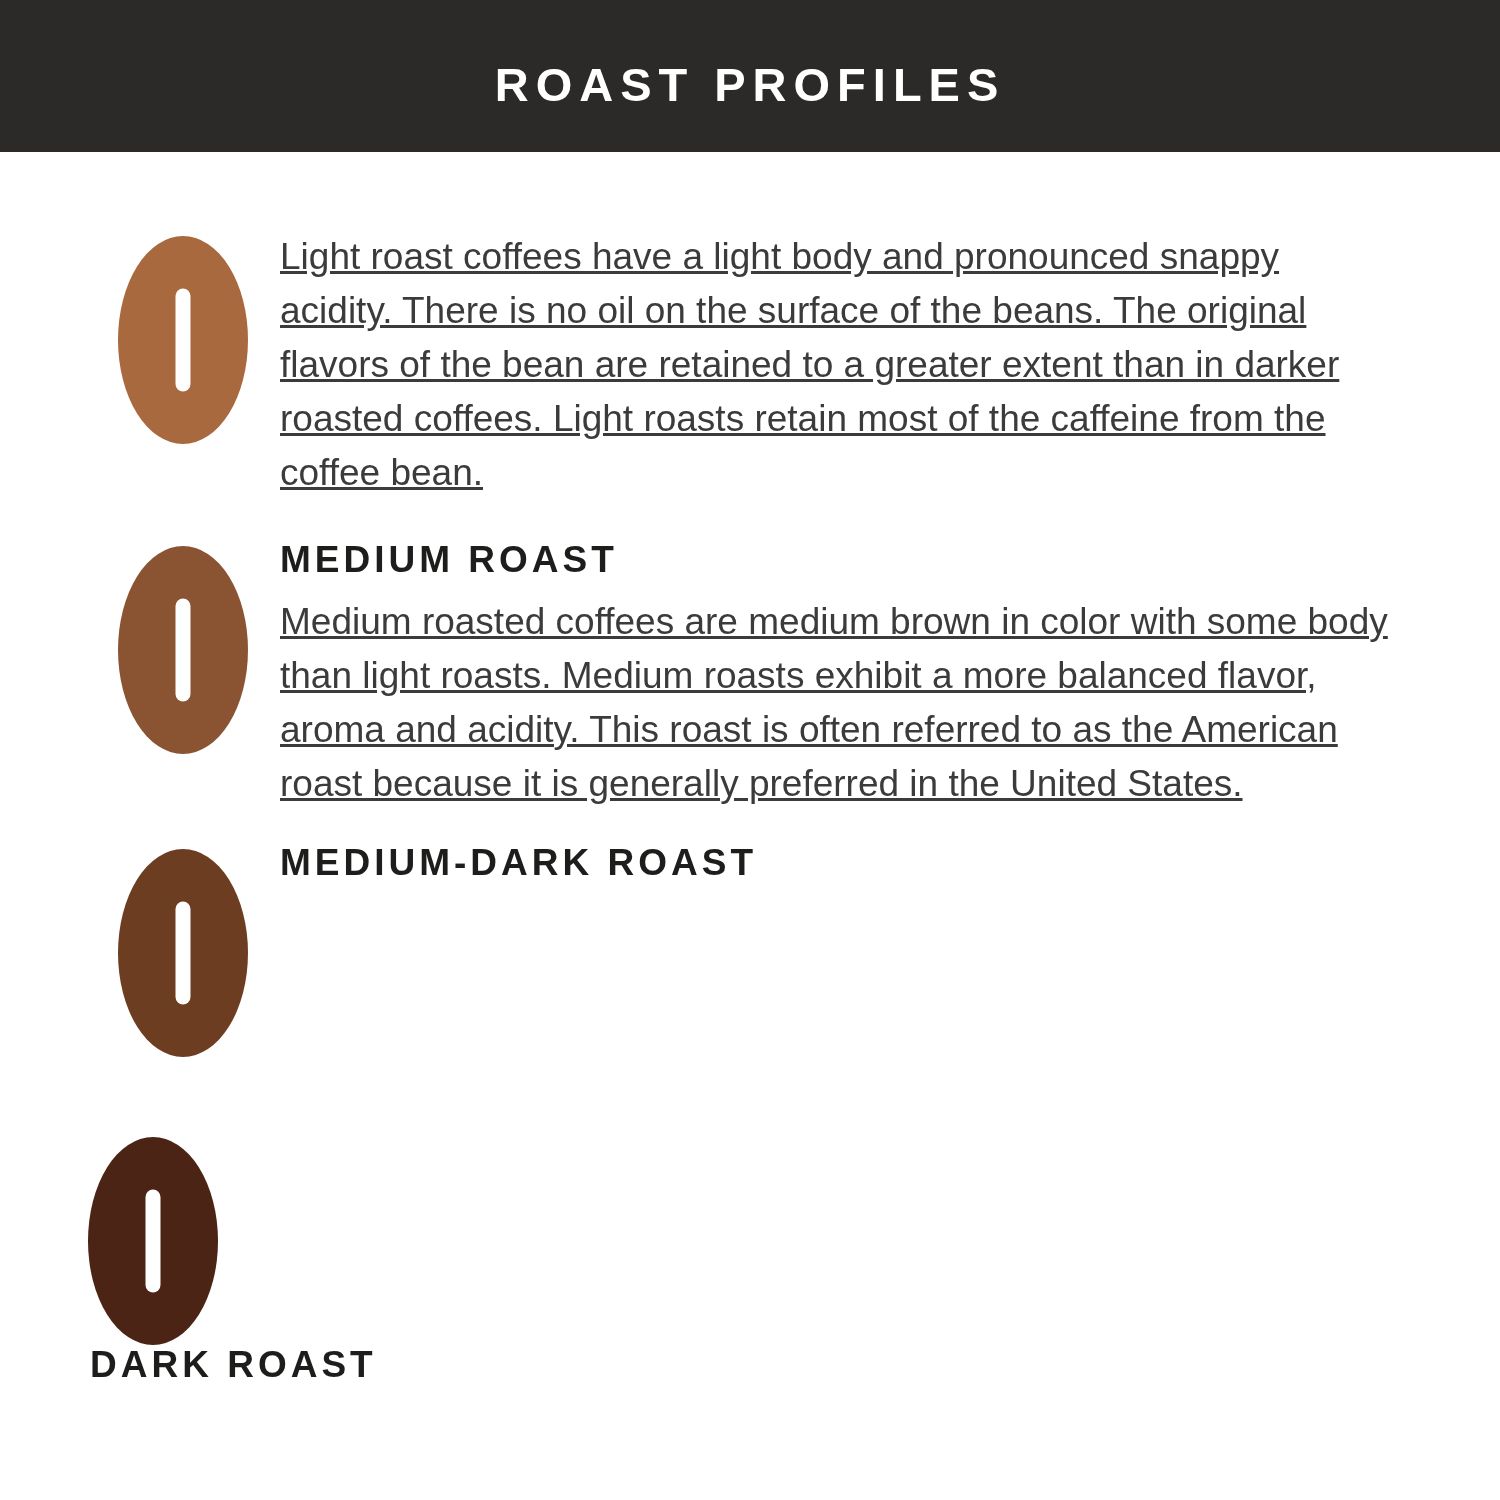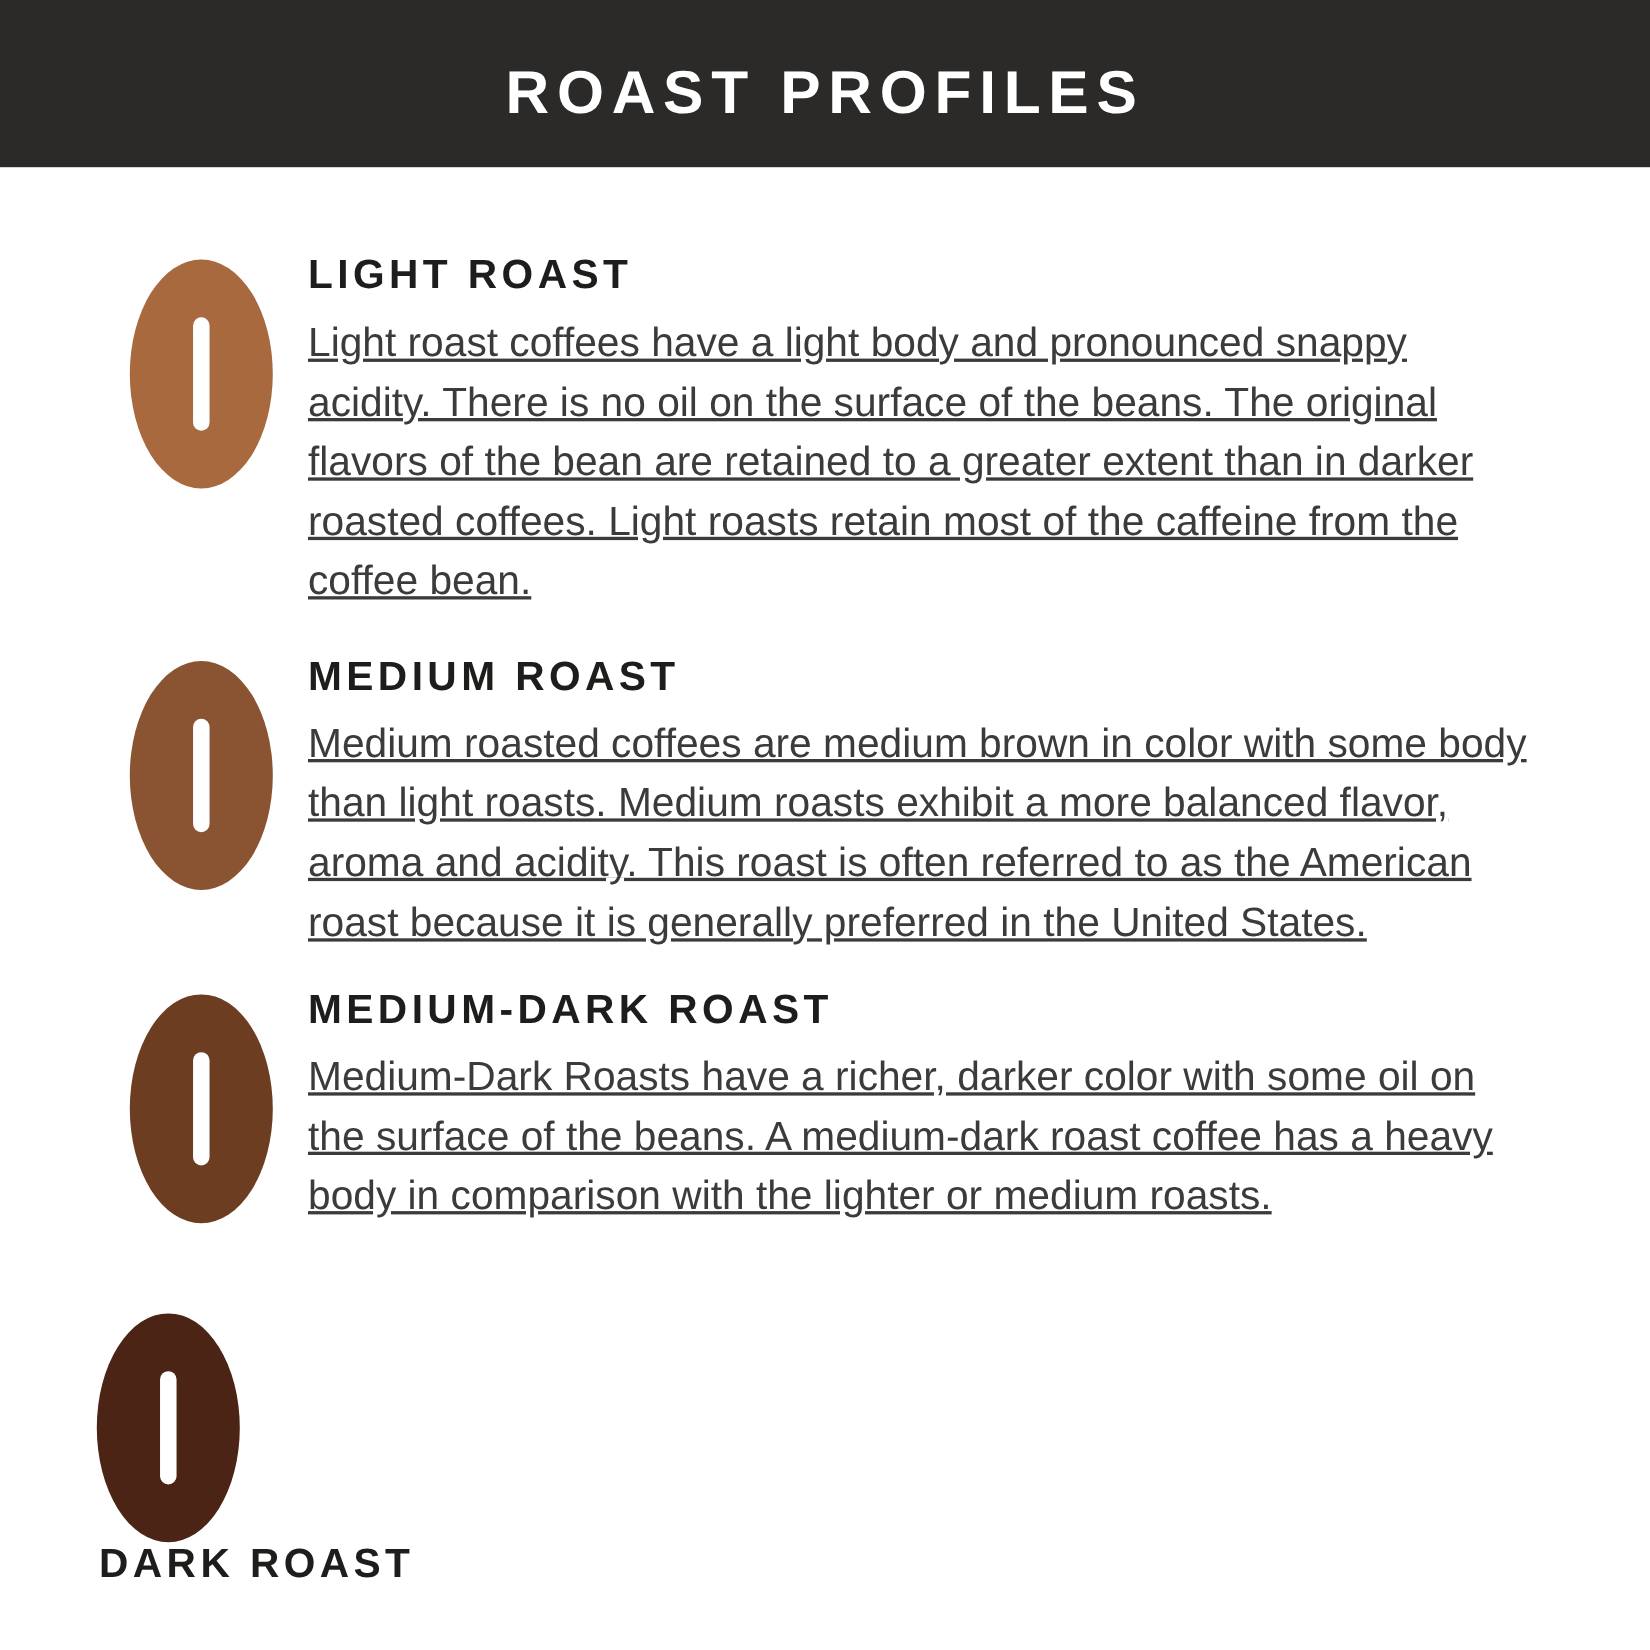--- a/index.html
+++ b/index.html
@@ -24,21 +24,21 @@
     width: 100%;
     height: 152px;
     background: #2b2a28;
     display: flex;
     align-items: center;
     justify-content: center;
     flex: 0 0 auto;
   }
   .header-title {
     color: #ffffff;
-    font-size: 55px;
+    font-size: 47px;
     font-weight: bold;
     letter-spacing: 7px;
     text-transform: uppercase;
     font-family: "Liberation Sans", sans-serif;
     margin-top: 16px;
   }
   .content {
     flex: 1 1 auto;
     padding: 78px 100px 40px 88px;
     box-sizing: border-box;
@@ -115,21 +115,20 @@
 
   <div class="content">
 
     <div class="profile-row row-1">
       <div class="bean-wrap">
         <div class="bean" style="background:#a9693f">
           <div class="crease"></div>
         </div>
       </div>
       <div class="text-col">
-        <h2 class="roast-title">LIGHT ROAST</h2>
         <p class="roast-desc">Light roast coffees have a light body and pronounced snappy acidity. There is no oil on the surface of the beans. The original flavors of the bean are retained to a greater extent than in darker roasted coffees. Light roasts retain most of the caffeine from the coffee bean.</p>
       </div>
     </div>
 
     <div class="profile-row row-2">
       <div class="bean-wrap">
         <div class="bean" style="background:#8a5432">
           <div class="crease"></div>
         </div>
       </div>
@@ -140,21 +139,20 @@
     </div>
 
     <div class="profile-row row-3">
       <div class="bean-wrap">
         <div class="bean" style="background:#6d3d22">
           <div class="crease"></div>
         </div>
       </div>
       <div class="text-col">
         <h2 class="roast-title">MEDIUM-DARK ROAST</h2>
-        <p class="roast-desc">Medium-Dark Roasts have a richer, darker color with some oil on the surface of the beans. A medium-dark roast coffee has a heavy body in comparison with the lighter or medium roasts.</p>
       </div>
     </div>
 
     <div class="profile-row row-4">
       <div class="bean-wrap">
         <div class="bean" style="background:#4c2415">
           <div class="crease"></div>
         </div>
       </div>
       <div class="text-col">

